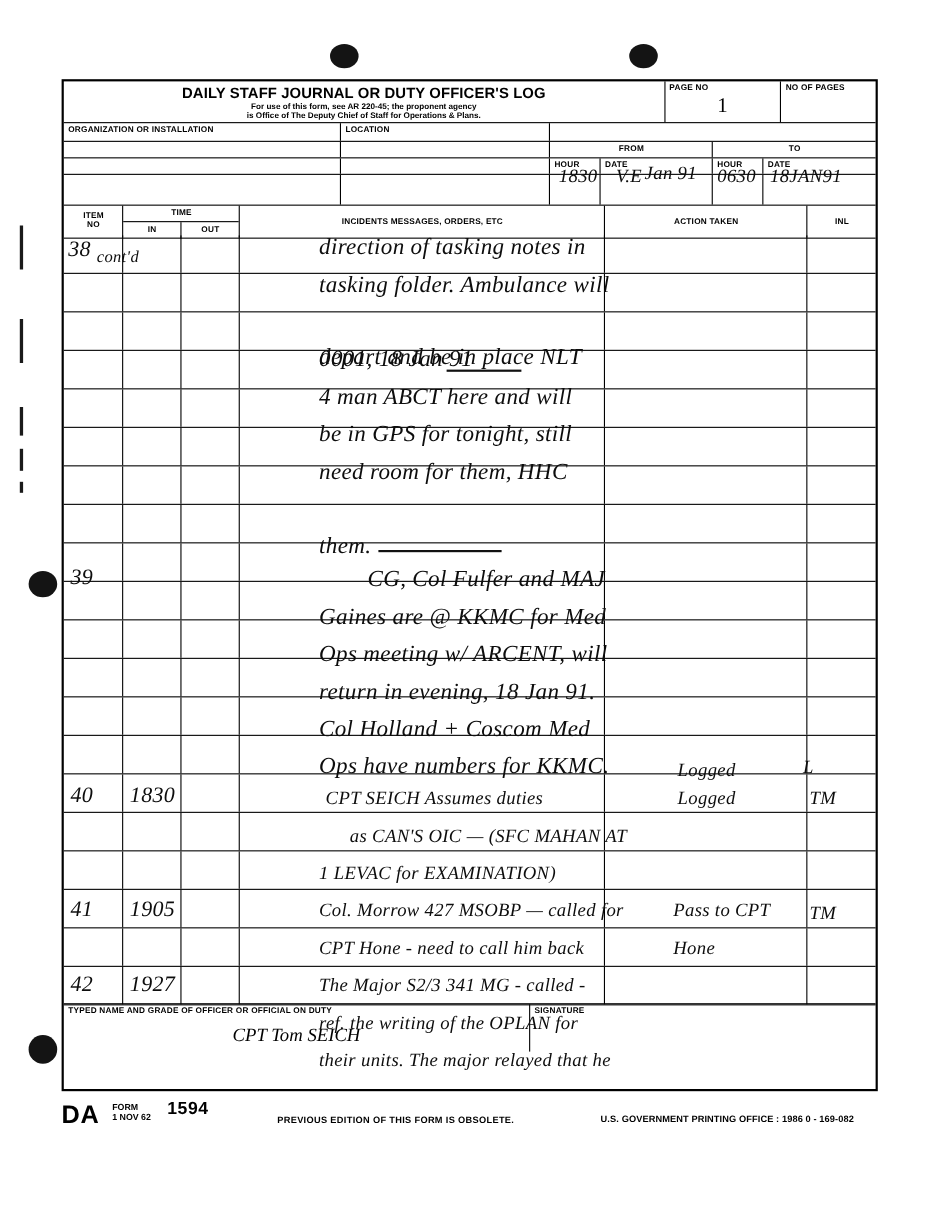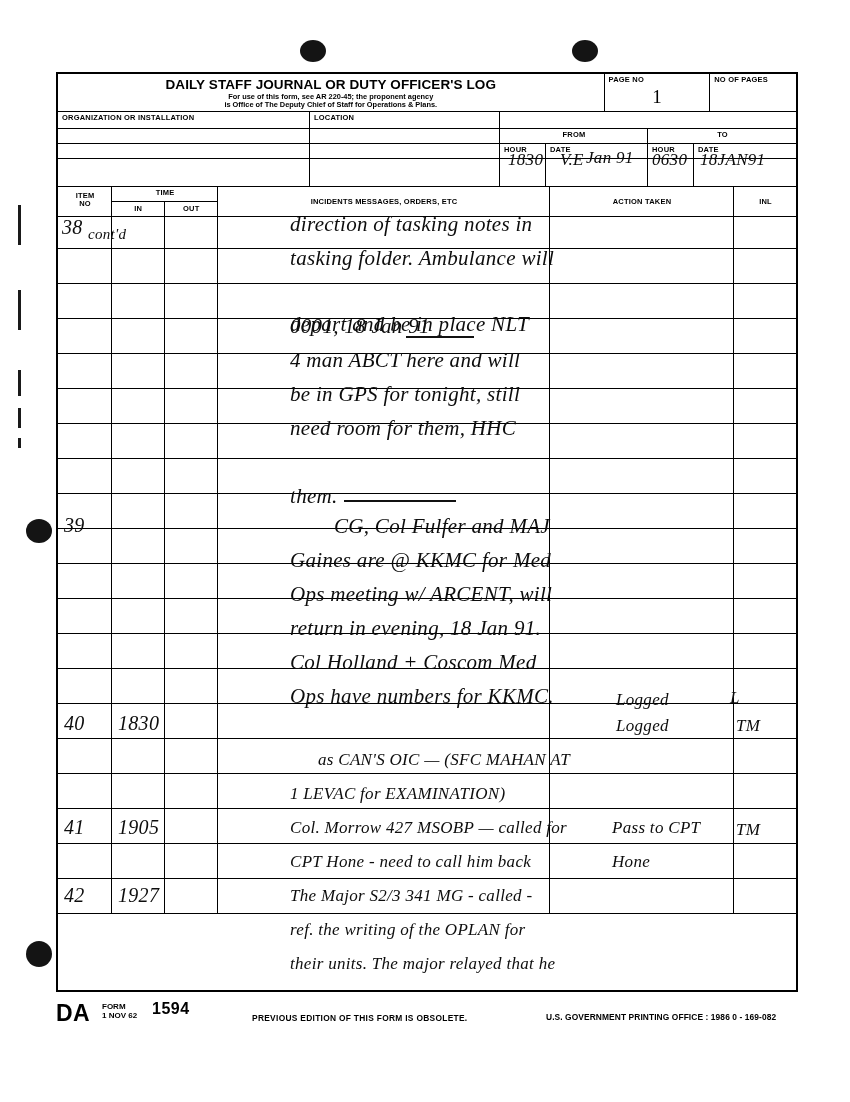--- a/index.html
+++ b/index.html
@@ -475,20 +475,30 @@
       <div class="bodyrow bb">
         <div class="cell c-item br"></div>
         <div class="cell c-in br"></div>
         <div class="cell c-out br"></div>
         <div class="cell c-inc br"></div>
         <div class="cell c-act br"></div>
         <div class="cell c-inl"></div>
       </div>
     </div>
 
+    <div class="row sig-row" style="position:absolute;left:0;top:838px;width:100%;border-top:1.5px solid #000;">
+      <div class="cell c-typed br">
+        <div class="lbl">TYPED NAME AND GRADE OF OFFICER OR OFFICIAL ON DUTY</div>
+        <div class="sig-name">CPT Tom SEICH</div>
+      </div>
+      <div class="cell c-sig">
+        <div class="lbl">SIGNATURE</div>
+        <div class="sig-name"></div>
+      </div>
+    </div>
 
   </div>
 
   <div class="footer">
     <div class="fa-da">DA</div>
     <div class="fa-form">
       <div>FORM</div>
       <div>1 NOV 62</div>
     </div>
     <div class="fa-num">1594</div>
@@ -523,20 +533,21 @@
     <div class="hand h-inc" style="left:290px;top:548px;">Gaines are @ KKMC for Med</div>
     <div class="hand h-inc" style="left:290px;top:582px;">Ops meeting w/ ARCENT, will</div>
     <div class="hand h-inc" style="left:290px;top:616px;">return in evening, 18 Jan 91.</div>
     <div class="hand h-inc" style="left:290px;top:650px;">Col Holland + Coscom Med</div>
     <div class="hand h-inc" style="left:290px;top:684px;">Ops have numbers for KKMC.</div>
     <div class="hand h-act" style="left:616px;top:690px;">Logged</div>
     <div class="hand h-act" style="left:730px;top:688px;">L</div>
 
     <div class="hand h-num" style="left:64px;top:712px;">40</div>
     <div class="hand h-num" style="left:118px;top:712px;">1830</div>
+    <div class="hand h-small" style="left:296px;top:716px;">CPT SEICH Assumes duties</div>
     <div class="hand h-small" style="left:290px;top:750px;margin-left:28px;">as CAN'S OIC — (SFC MAHAN AT</div>
     <div class="hand h-small" style="left:290px;top:784px;">1 LEVAC for EXAMINATION)</div>
     <div class="hand h-act" style="left:616px;top:716px;">Logged</div>
     <div class="hand h-act" style="left:736px;top:716px;">TM</div>
 
     <div class="hand h-num" style="left:64px;top:816px;">41</div>
     <div class="hand h-num" style="left:118px;top:816px;">1905</div>
     <div class="hand h-small" style="left:290px;top:818px;">Col. Morrow 427 MSOBP — called for</div>
     <div class="hand h-small" style="left:290px;top:852px;">CPT Hone - need to call him back</div>
     <div class="hand h-act" style="left:612px;top:818px;">Pass to CPT</div>

